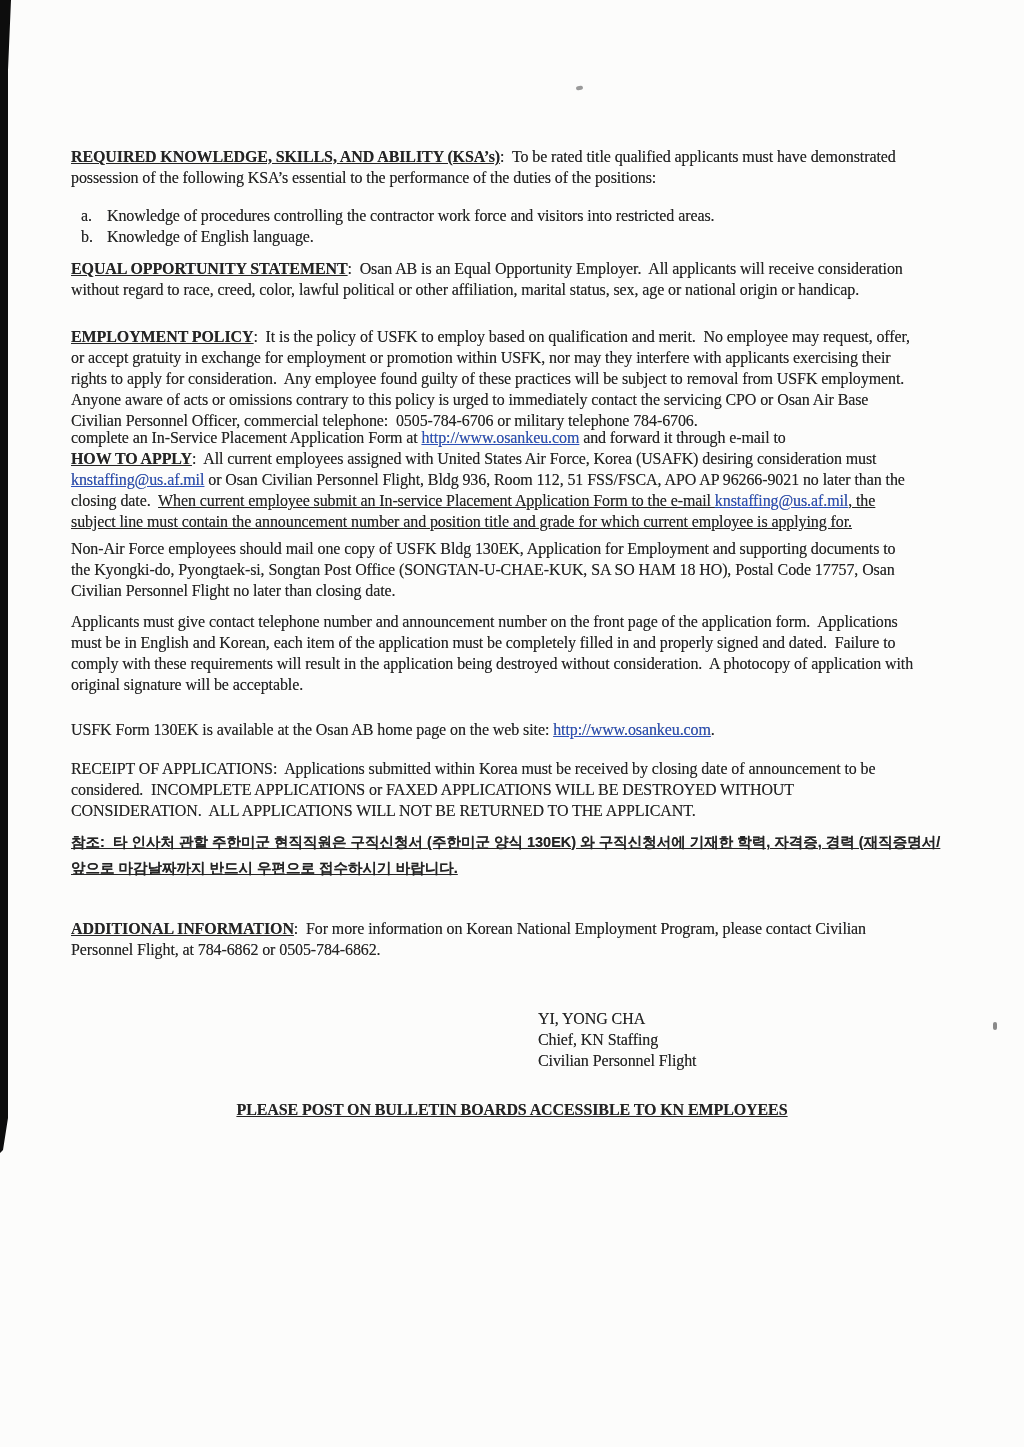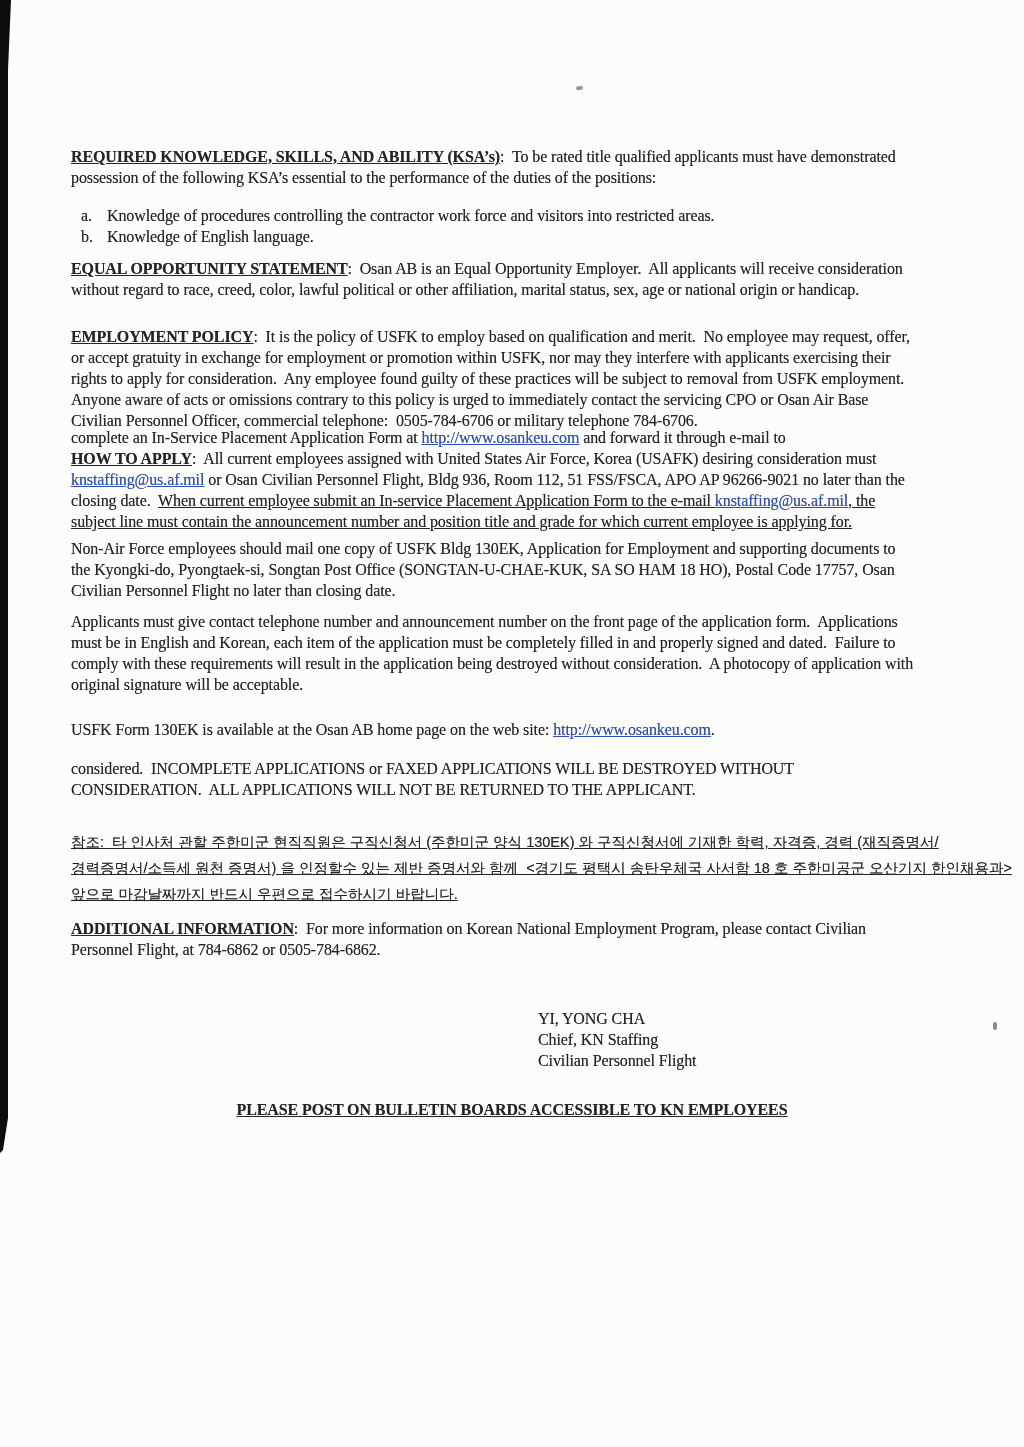--- a/index.html
+++ b/index.html
@@ -27,21 +27,21 @@
     letter-spacing:-0.1px;
     text-shadow:0 0 0.4px rgba(40,40,40,0.55);
   }
   .hu{font-weight:bold; text-decoration:underline;}
   .ul{text-decoration:underline;}
   .link{text-decoration:underline;}
   .list-line{position:relative; padding-left:36px;}
   .marker{position:absolute; left:10px;}
   .korean-block .line{
     font-family:"Liberation Sans", sans-serif;
-    font-weight:normal;
+    font-weight:bold;
     font-size:14.5px;
     line-height:26px;
     height:26px;
     text-decoration:underline;
     letter-spacing:0;
   }
   .center-block{left:0; right:0; text-align:center;}
   .center-block .line{white-space:normal;}
   .scan-strip{
     position:absolute;
@@ -107,26 +107,26 @@
     <div class="block" style="top: 611px;">
       <div class="line"><span>Applicants must give contact telephone number and announcement number on the front page of the application form.  Applications</span></div>
       <div class="line"><span>must be in English and Korean, each item of the application must be completely filled in and properly signed and dated.  Failure to</span></div>
       <div class="line"><span>comply with these requirements will result in the application being destroyed without consideration.  A photocopy of application with</span></div>
       <div class="line"><span>original signature will be acceptable.</span></div>
     </div>
     <div class="block" style="top: 719px;">
       <div class="line"><span>USFK Form 130EK is available at the Osan AB home page on the web site: </span><span class="link" style="color: rgb(43, 80, 186);">http://www.osankeu.com</span><span>.</span></div>
     </div>
     <div class="block" style="top: 758px;">
+      <div class="line"><span>RECEIPT OF APPLICATIONS:  Applications submitted within Korea must be received by closing date of announcement to be</span></div>
       <div class="line"><span>considered.  INCOMPLETE APPLICATIONS or FAXED APPLICATIONS WILL BE DESTROYED WITHOUT</span></div>
       <div class="line"><span>CONSIDERATION.  ALL APPLICATIONS WILL NOT BE RETURNED TO THE APPLICANT.</span></div>
     </div>
     <div class="block korean-block" style="top: 829px;">
       <div class="line"><span>참조:  타 인사처 관할 주한미군 현직직원은 구직신청서 (주한미군 양식 130EK) 와 구직신청서에 기재한 학력, 자격증, 경력 (재직증명서/</span></div>
-      <div class="line"><span>경력증명서/소득세 원천 증명서) 을 인정할수 있는 제반 증명서와 함께  &lt;경기도 평택시 송탄우체국 사서함 18 호 주한미공군 오산기지 한인채용과&gt;</span></div>
       <div class="line"><span>앞으로 마감날짜까지 반드시 우편으로 접수하시기 바랍니다.</span></div>
     </div>
     <div class="block" style="top: 918px;">
       <div class="line"><span class="hu">ADDITIONAL INFORMATION</span><span>:  For more information on Korean National Employment Program, please contact Civilian</span></div>
       <div class="line"><span>Personnel Flight, at 784-6862 or 0505-784-6862.</span></div>
     </div>
     <div class="block" style="top: 1008px; left: 538px; right: auto;">
       <div class="line"><span>YI, YONG CHA</span></div>
       <div class="line"><span>Chief, KN Staffing</span></div>
       <div class="line"><span>Civilian Personnel Flight</span></div>

